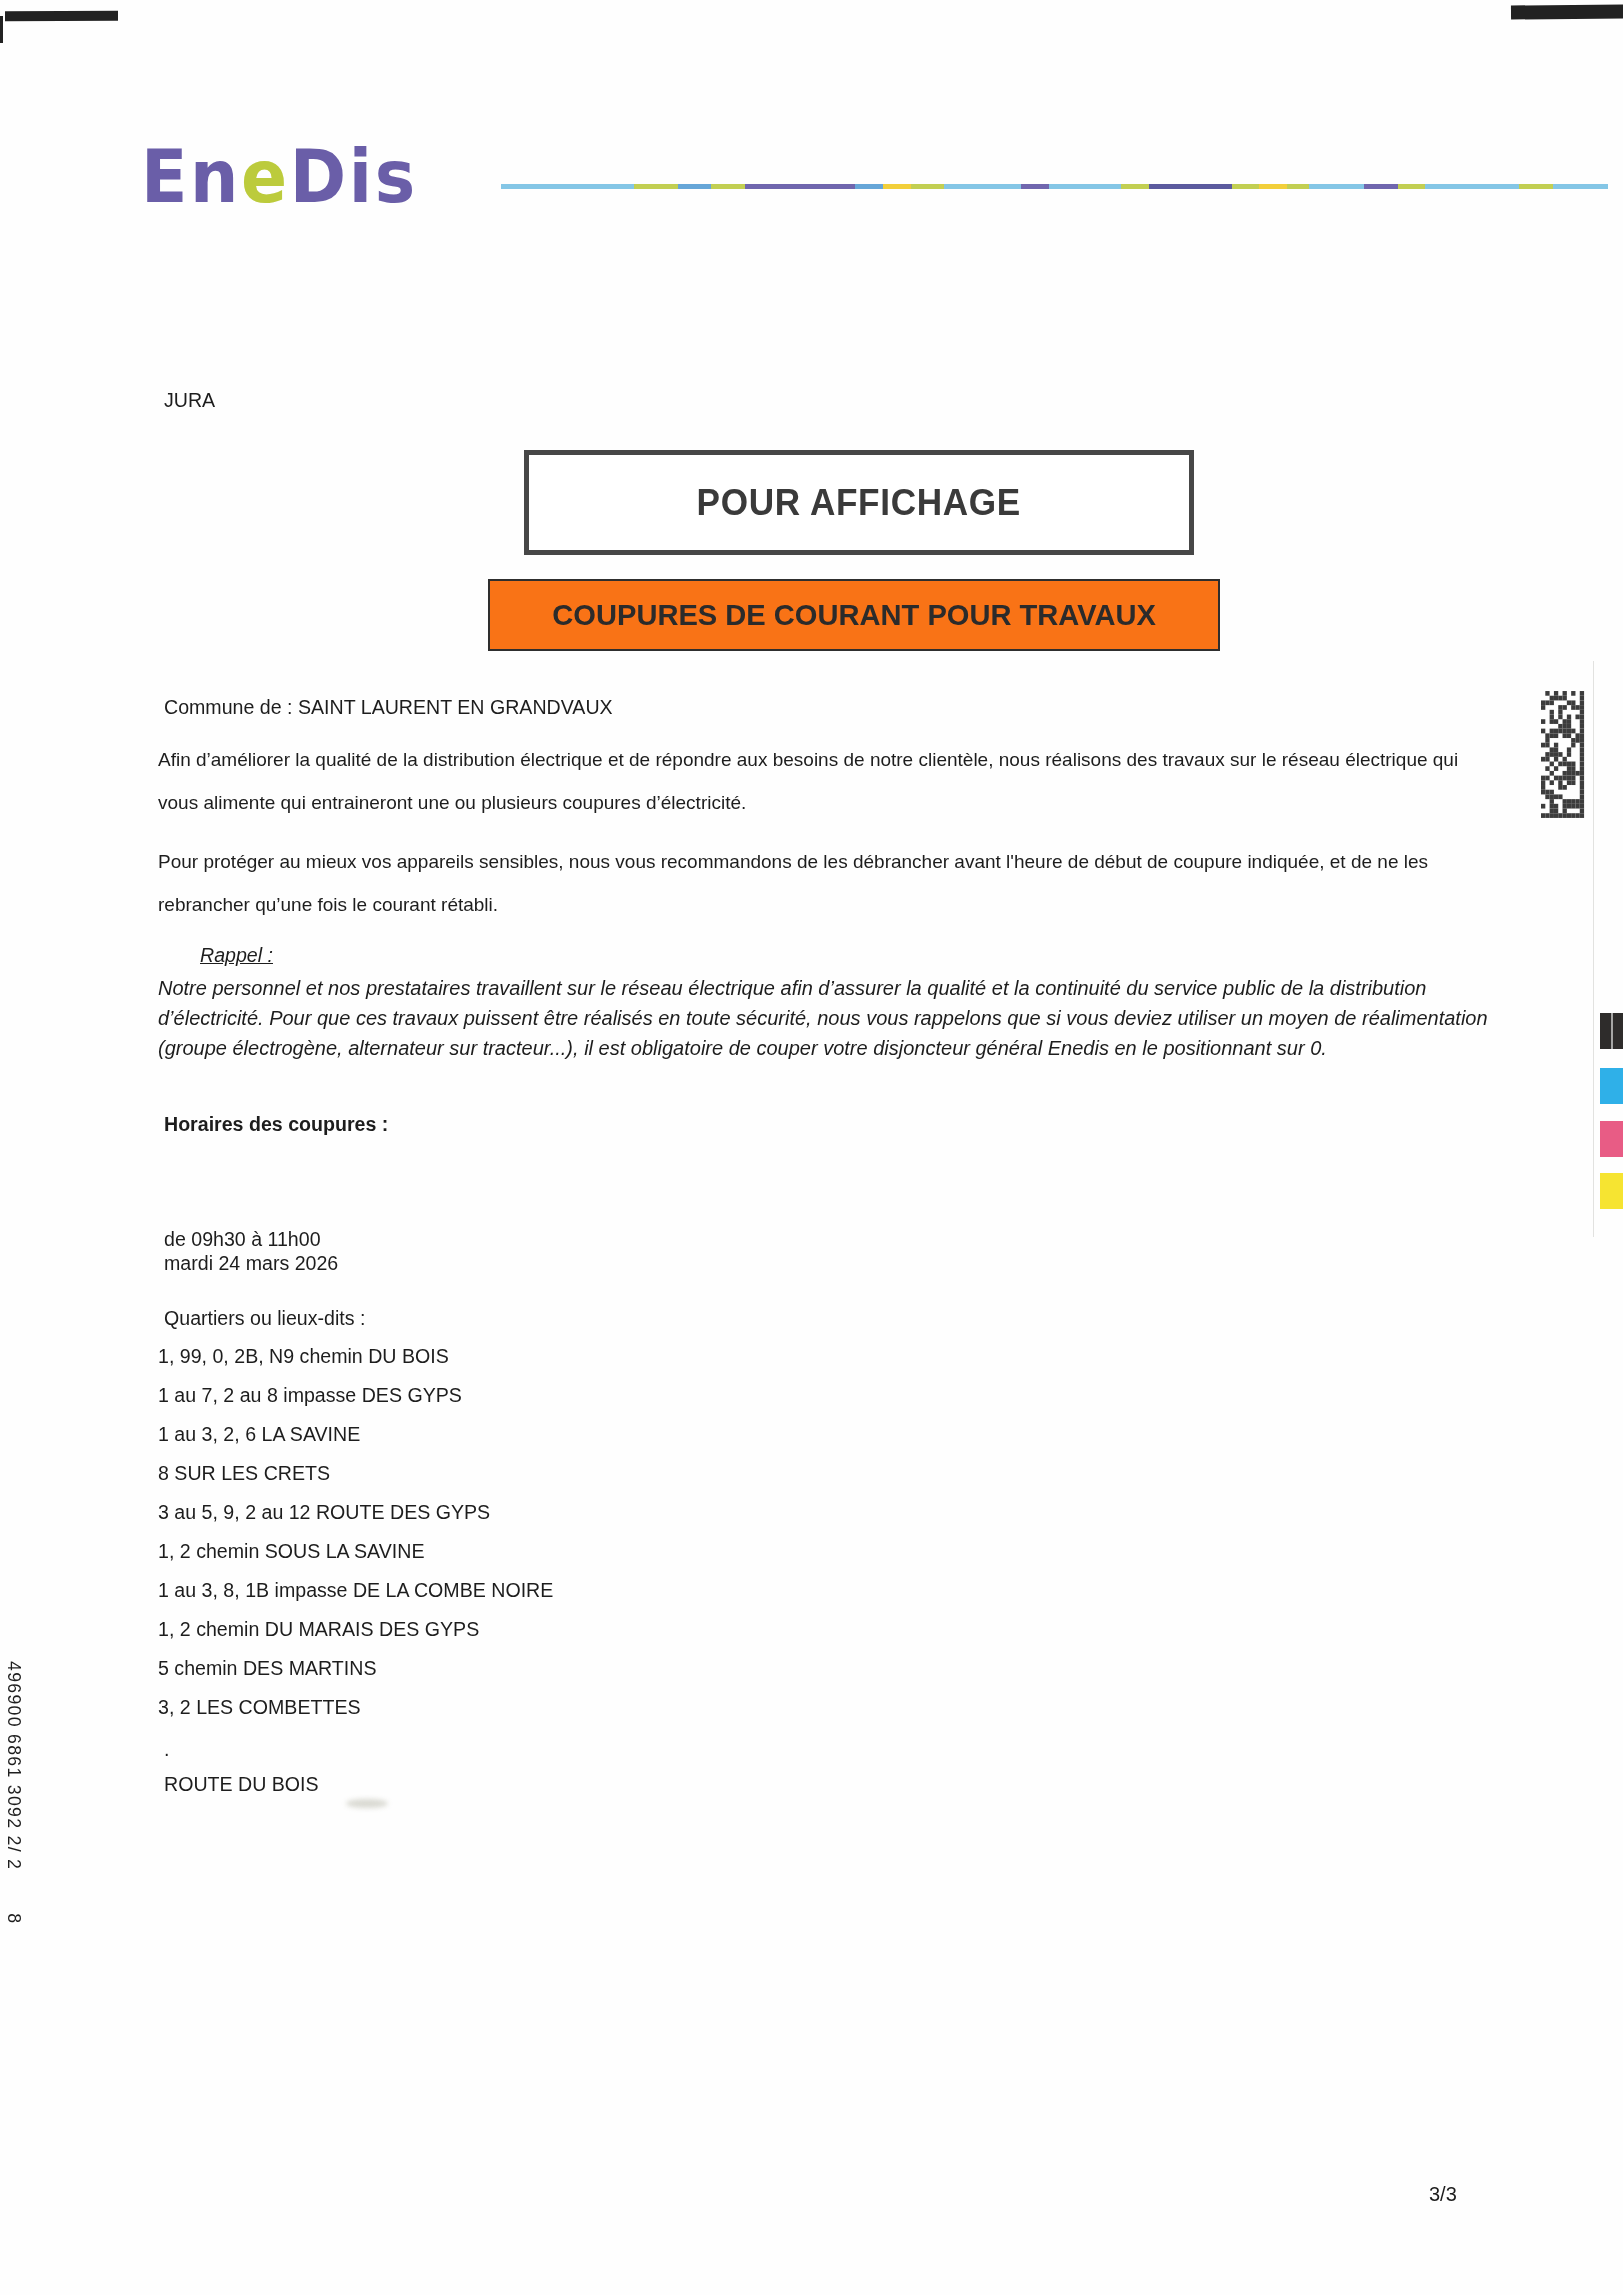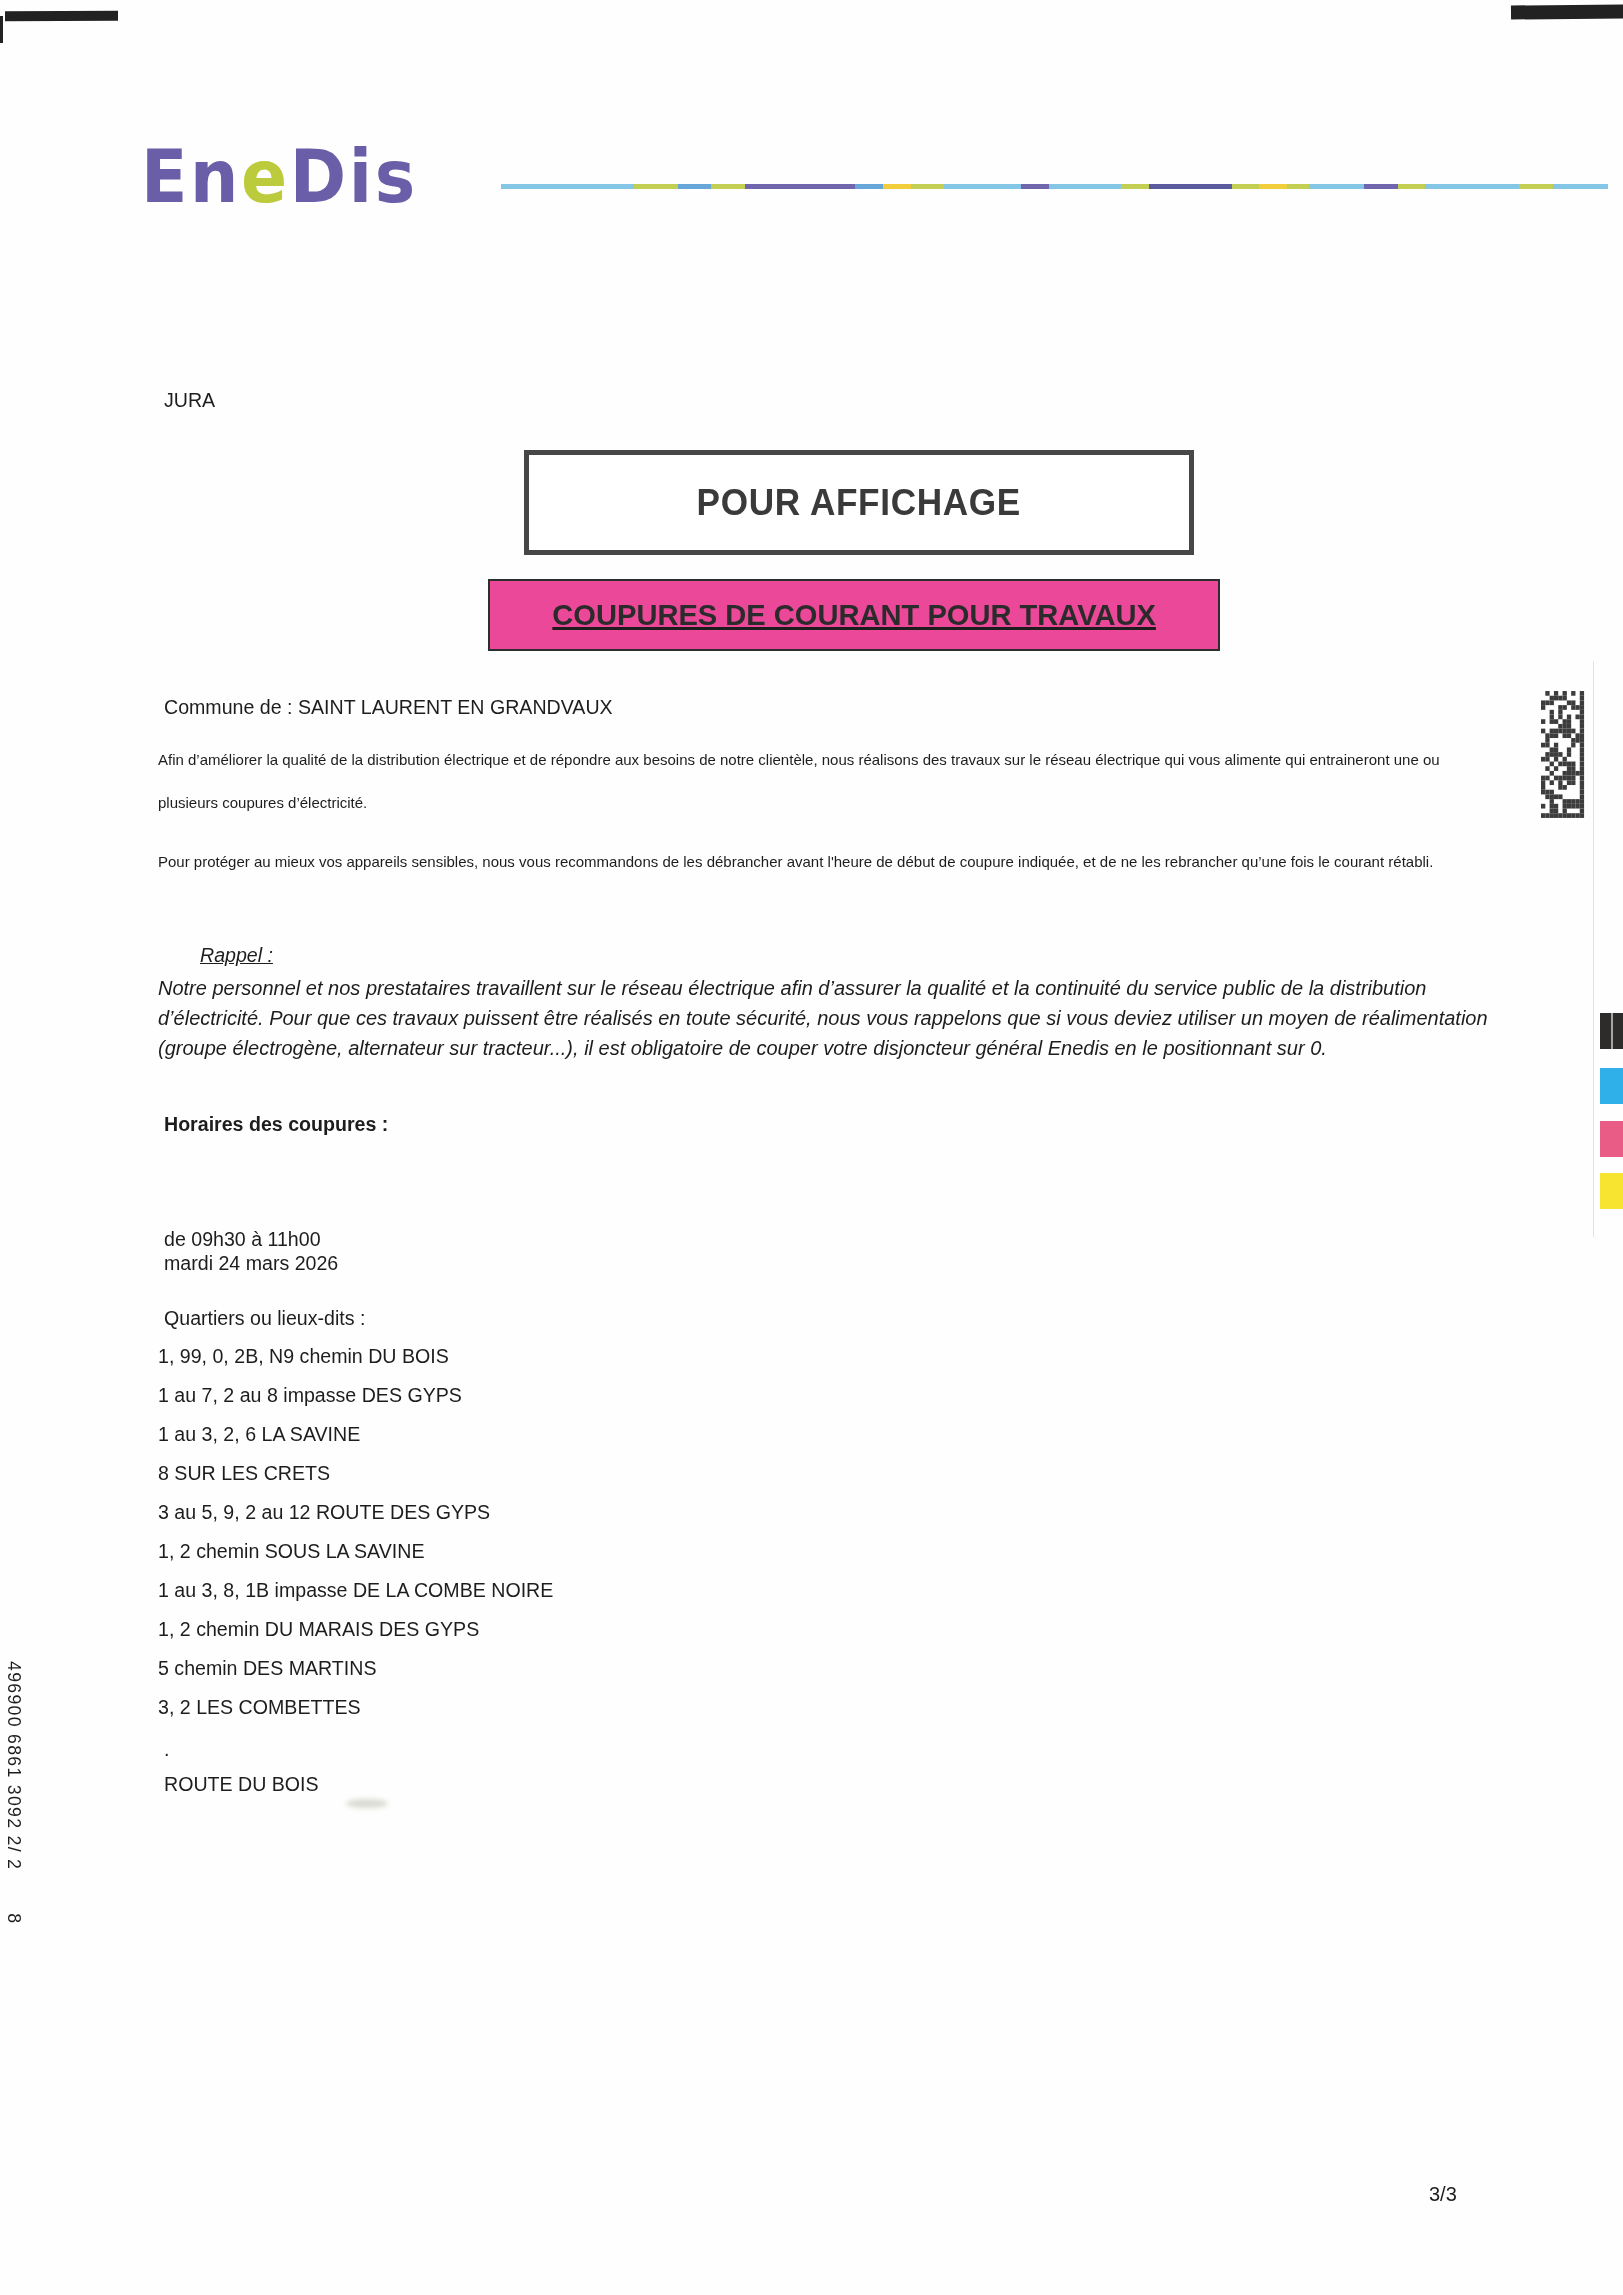--- a/index.html
+++ b/index.html
@@ -12,25 +12,25 @@
   .corner-bar{background:#222;}
   
   .logo{font-family:"DejaVu Sans",sans-serif;font-weight:bold;font-size:68px;
     letter-spacing:2.6px;transform:scaleY(1.08);transform-origin:left top;}
   .logo .lg-p{color:#6a5ea8;}
   .logo .lg-g{color:#bccb3c;}
   .brandline{height:4.6px;}
   
   .affichage-box{border:5.9px solid #474747;display:flex;align-items:center;justify-content:center;background:#fff;}
   .affichage-text{font-weight:bold;font-size:37px;color:#3a3a3a;letter-spacing:0.7px;transform:scaleX(0.95);white-space:nowrap;}
-  .title-box{border:2.6px solid #2e2e2e;display:flex;align-items:center;justify-content:center;background:#ec4899;text-decoration:underline;}
+  .title-box{border:2.6px solid #2e2e2e;display:flex;align-items:center;justify-content:center;background:#f97316;}
   .title-text{font-weight:bold;font-size:30px;color:#2b2b2b;letter-spacing:0px;transform:scaleX(0.97);white-space:nowrap;}
   
   .t{font-size:19.6px;line-height:26px;white-space:nowrap;margin-left:6px;}
-  .par{font-size:15px;line-height:43px;white-space:normal;}
+  .par{font-size:19px;line-height:43px;white-space:normal;}
   .bold{font-weight:bold;}
   .rappel-label{font-size:19.6px;font-style:italic;text-decoration:underline;}
   .rappel-par{font-size:20px;line-height:30px;font-style:italic;}
   .list-item{font-size:19.6px;line-height:39px;white-space:nowrap;}
   
   .cal{width:24px;height:36px;}
   .cal-black{background:#2e2c2b;position:relative;}
   .cal-black:after{content:"";position:absolute;left:11px;top:0;width:2px;height:100%;background:#cfcfcf;opacity:.75;}
   .fold-line{width:1.3px;background:#e2e2e0;}
   .smudge{background:#aeae9e;opacity:.45;filter:blur(2.6px);border-radius:50%;}

